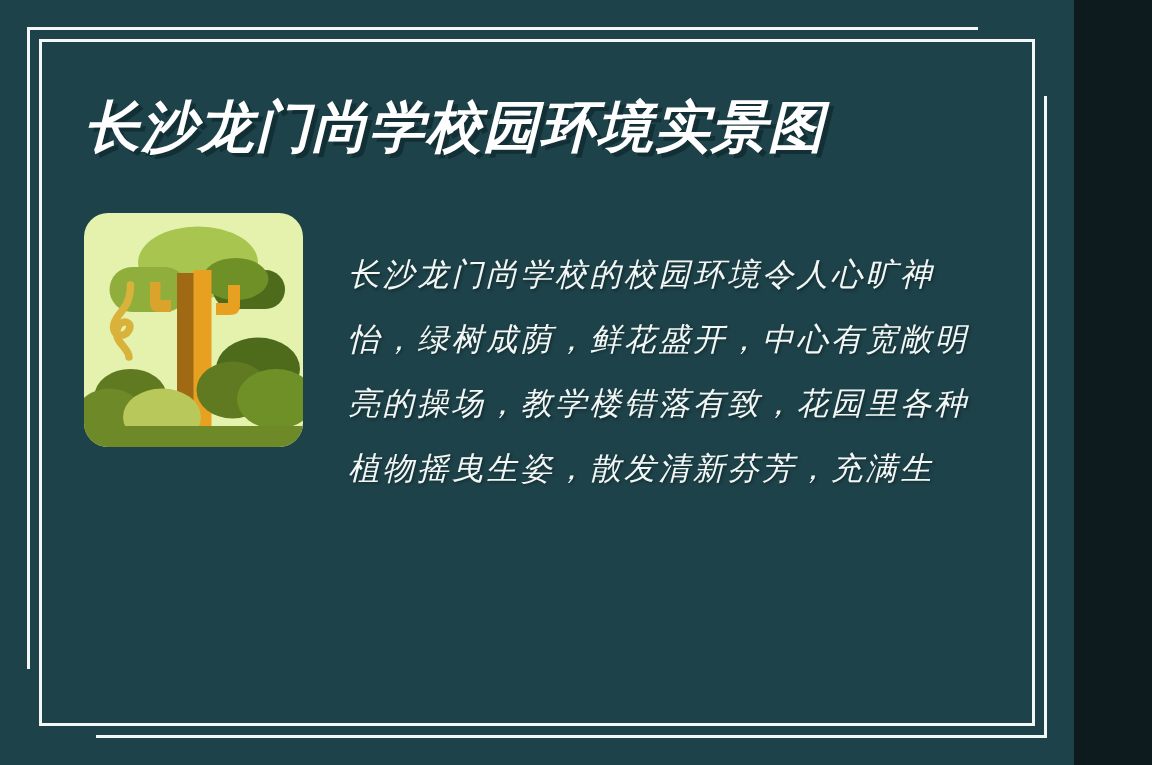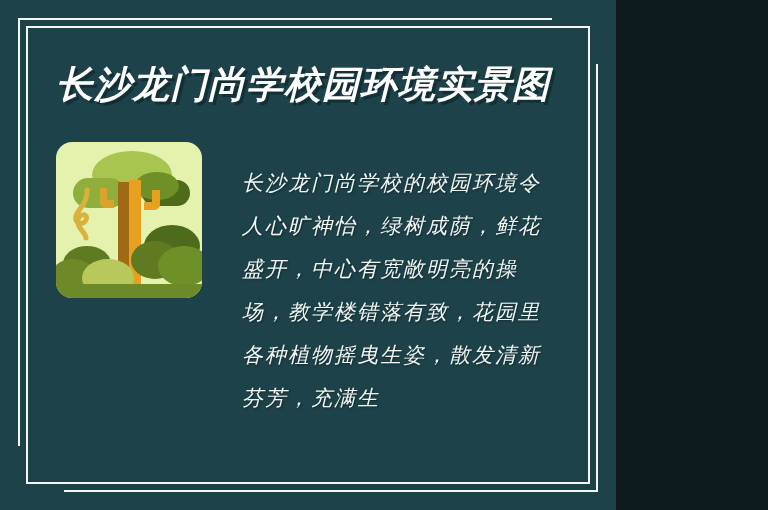--- a/index.html
+++ b/index.html
@@ -3,21 +3,21 @@
 <meta charset="utf-8">
 <title>校园环境实景图</title>
 <style>
   html, body {
     margin: 0;
     padding: 0;
     background: #0d1b1e;
   }
   #stage {
     position: relative;
-    width: 616px;
+    width: 716px;
     height: 510px;
     overflow: hidden;
     background: #1e4249;
     font-family: "Liberation Sans", "DejaVu Sans", sans-serif;
   }
   
   .frame-outer {
     position: absolute;
     left: 18px;
     top: 18px;
@@ -64,21 +64,21 @@
   }
 
   
   .content {
     position: absolute;
     left: 56px;
     top: 142px;
     right: 56px;
     display: flex;
     align-items: flex-start;
-    gap: 40px;
+    gap: 30px;
   }
 
   
   .icon-card {
     position: relative;
     flex: 0 0 auto;
     width: 146px;
     height: 156px;
     border-radius: 16px;
     background: #e4f2ad;

